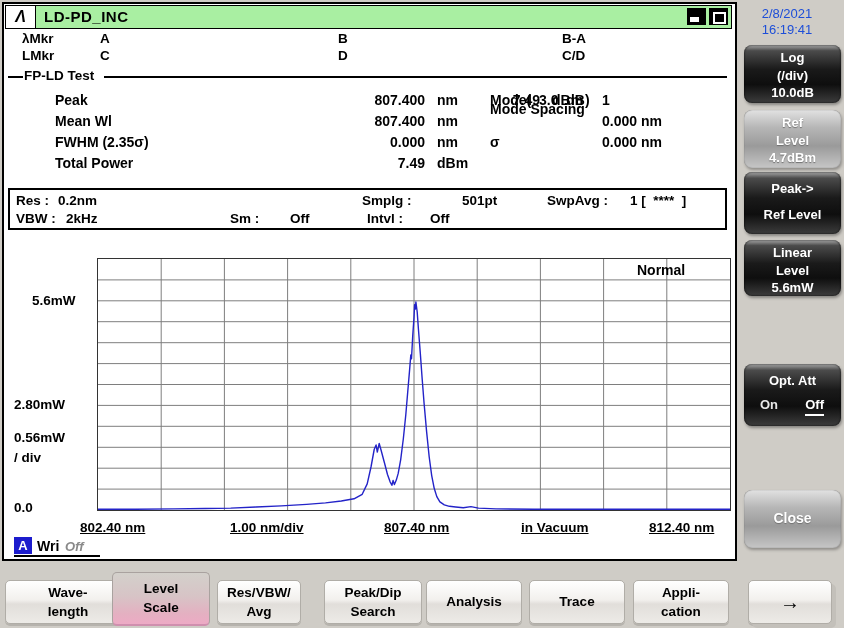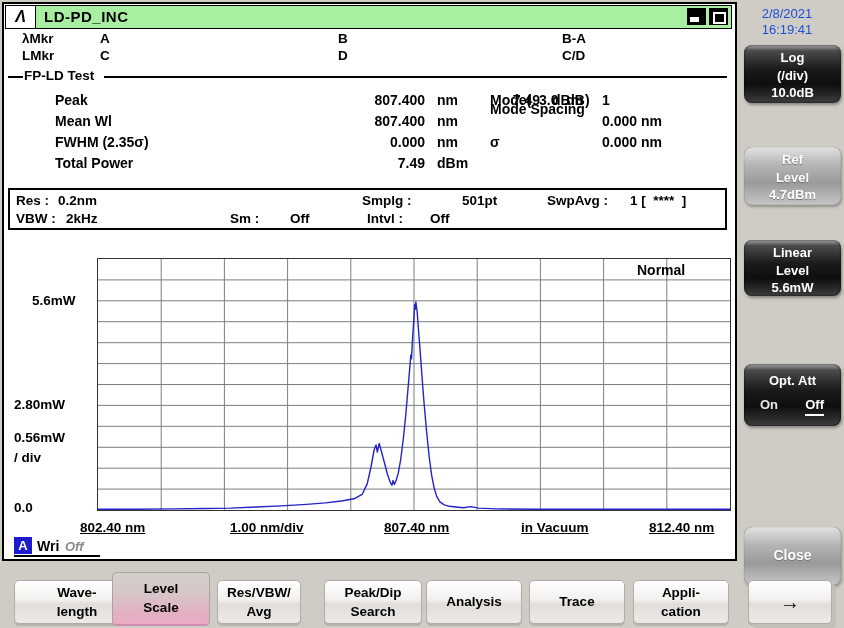--- a/index.html
+++ b/index.html
@@ -48,21 +48,21 @@
   
   #trace-ind { position:absolute; left:10px; top:533px; width:86px; border-bottom:2px solid #000; padding-bottom:2px; height:20px; }
   #trace-box { position:absolute; left:0; top:0; width:18px; height:17px; background:#1c1ccd; color:#fff; text-align:center; font-size:13px; line-height:17px; }
   #trace-wri { position:absolute; left:23px; top:1px; font-size:14px; }
   #trace-off { position:absolute; left:51px; top:2px; font-size:13px; color:#8a8a8a; font-style:italic; }
 
   
   #datetime { position:absolute; left:742px; top:6px; width:90px; text-align:center; font-weight:normal; color:#1d4ed8; font-size:13px; line-height:16px; }
   .softkey { position:absolute; left:744px; width:97px; text-align:center; color:#fff; font-size:13px; border-radius:8px; }
   .sk-dark { background:linear-gradient(180deg,#a9a9a9 0%,#4b4b4b 10%,#1a1a1a 42%,#0e0e0e 68%,#3d3d3d 100%); box-shadow:inset 0 0 2px #000, 1px 2px 3px rgba(0,0,0,.35); }
-  .sk-gray { background:linear-gradient(180deg,#e2e2e2 0%,#b6b6b6 30%,#9a9a9a 62%,#c6c6c6 100%); text-shadow:0 1px 1px #6f6f6f; box-shadow:inset 0 0 1px #555, 1px 2px 3px rgba(0,0,0,.3);margin-top:37px; }
+  .sk-gray { background:linear-gradient(180deg,#e2e2e2 0%,#b6b6b6 30%,#9a9a9a 62%,#c6c6c6 100%); text-shadow:0 1px 1px #6f6f6f; box-shadow:inset 0 0 1px #555, 1px 2px 3px rgba(0,0,0,.3); }
   .sk3 { line-height:17.5px; padding-top:4px; }
   #sk-peakref { line-height:26px; padding-top:4px; }
   #sk-optatt .oa-title { display:block; margin-top:9px; }
   #sk-optatt .oa-row { position:relative; margin-top:9px; height:20px; }
   #sk-optatt .oa-on  { position:absolute; left:16px; color:#e8e8e8; }
   #sk-optatt .oa-off { position:absolute; right:17px; border-bottom:2px solid #fff; padding-bottom:2px; }
   #sk-close { line-height:56px; font-size:14px; }
 
   
   .fnkey { position:absolute; top:580px; height:44px; display:flex; flex-direction:column; justify-content:center; align-items:center; gap:1px;
@@ -199,38 +199,42 @@
     <div>(/div)</div>
     <div>10.0dB</div>
   </div>
 
   <div class="softkey sk-gray sk3" style="top:110px;height:58px">
     <div>Ref</div>
     <div>Level</div>
     <div>4.7dBm</div>
   </div>
 
+  <div id="sk-peakref" class="softkey sk-dark" style="top:172px;height:62px">
+    <div>Peak-&gt;</div>
+    <div>Ref Level</div>
+  </div>
 
   <div class="softkey sk-dark sk3" style="top:240px;height:56px">
     <div>Linear</div>
     <div>Level</div>
     <div>5.6mW</div>
   </div>
 
   <div id="sk-optatt" class="softkey sk-dark" style="top:364px;height:62px">
     <span class="oa-title">Opt. Att</span>
     <div class="oa-row">
       <span class="oa-on">On</span>
       <span class="oa-off">Off</span>
     </div>
   </div>
 
   <div id="sk-close" class="softkey sk-gray" style="top:490px;height:58px">Close</div>
 
-  <div class="fnkey" style="left:14px;width:126px">
+  <div class="fnkey" style="left:5px;width:126px">
     <span>Wave-</span>
     <span>length</span>
   </div>
   <div class="fnkey selected" style="left:112px;width:98px">
     <span>Level</span>
     <span>Scale</span>
   </div>
   <div class="fnkey" style="left:217px;width:84px">
     <span>Res/VBW/</span>
     <span>Avg</span>

